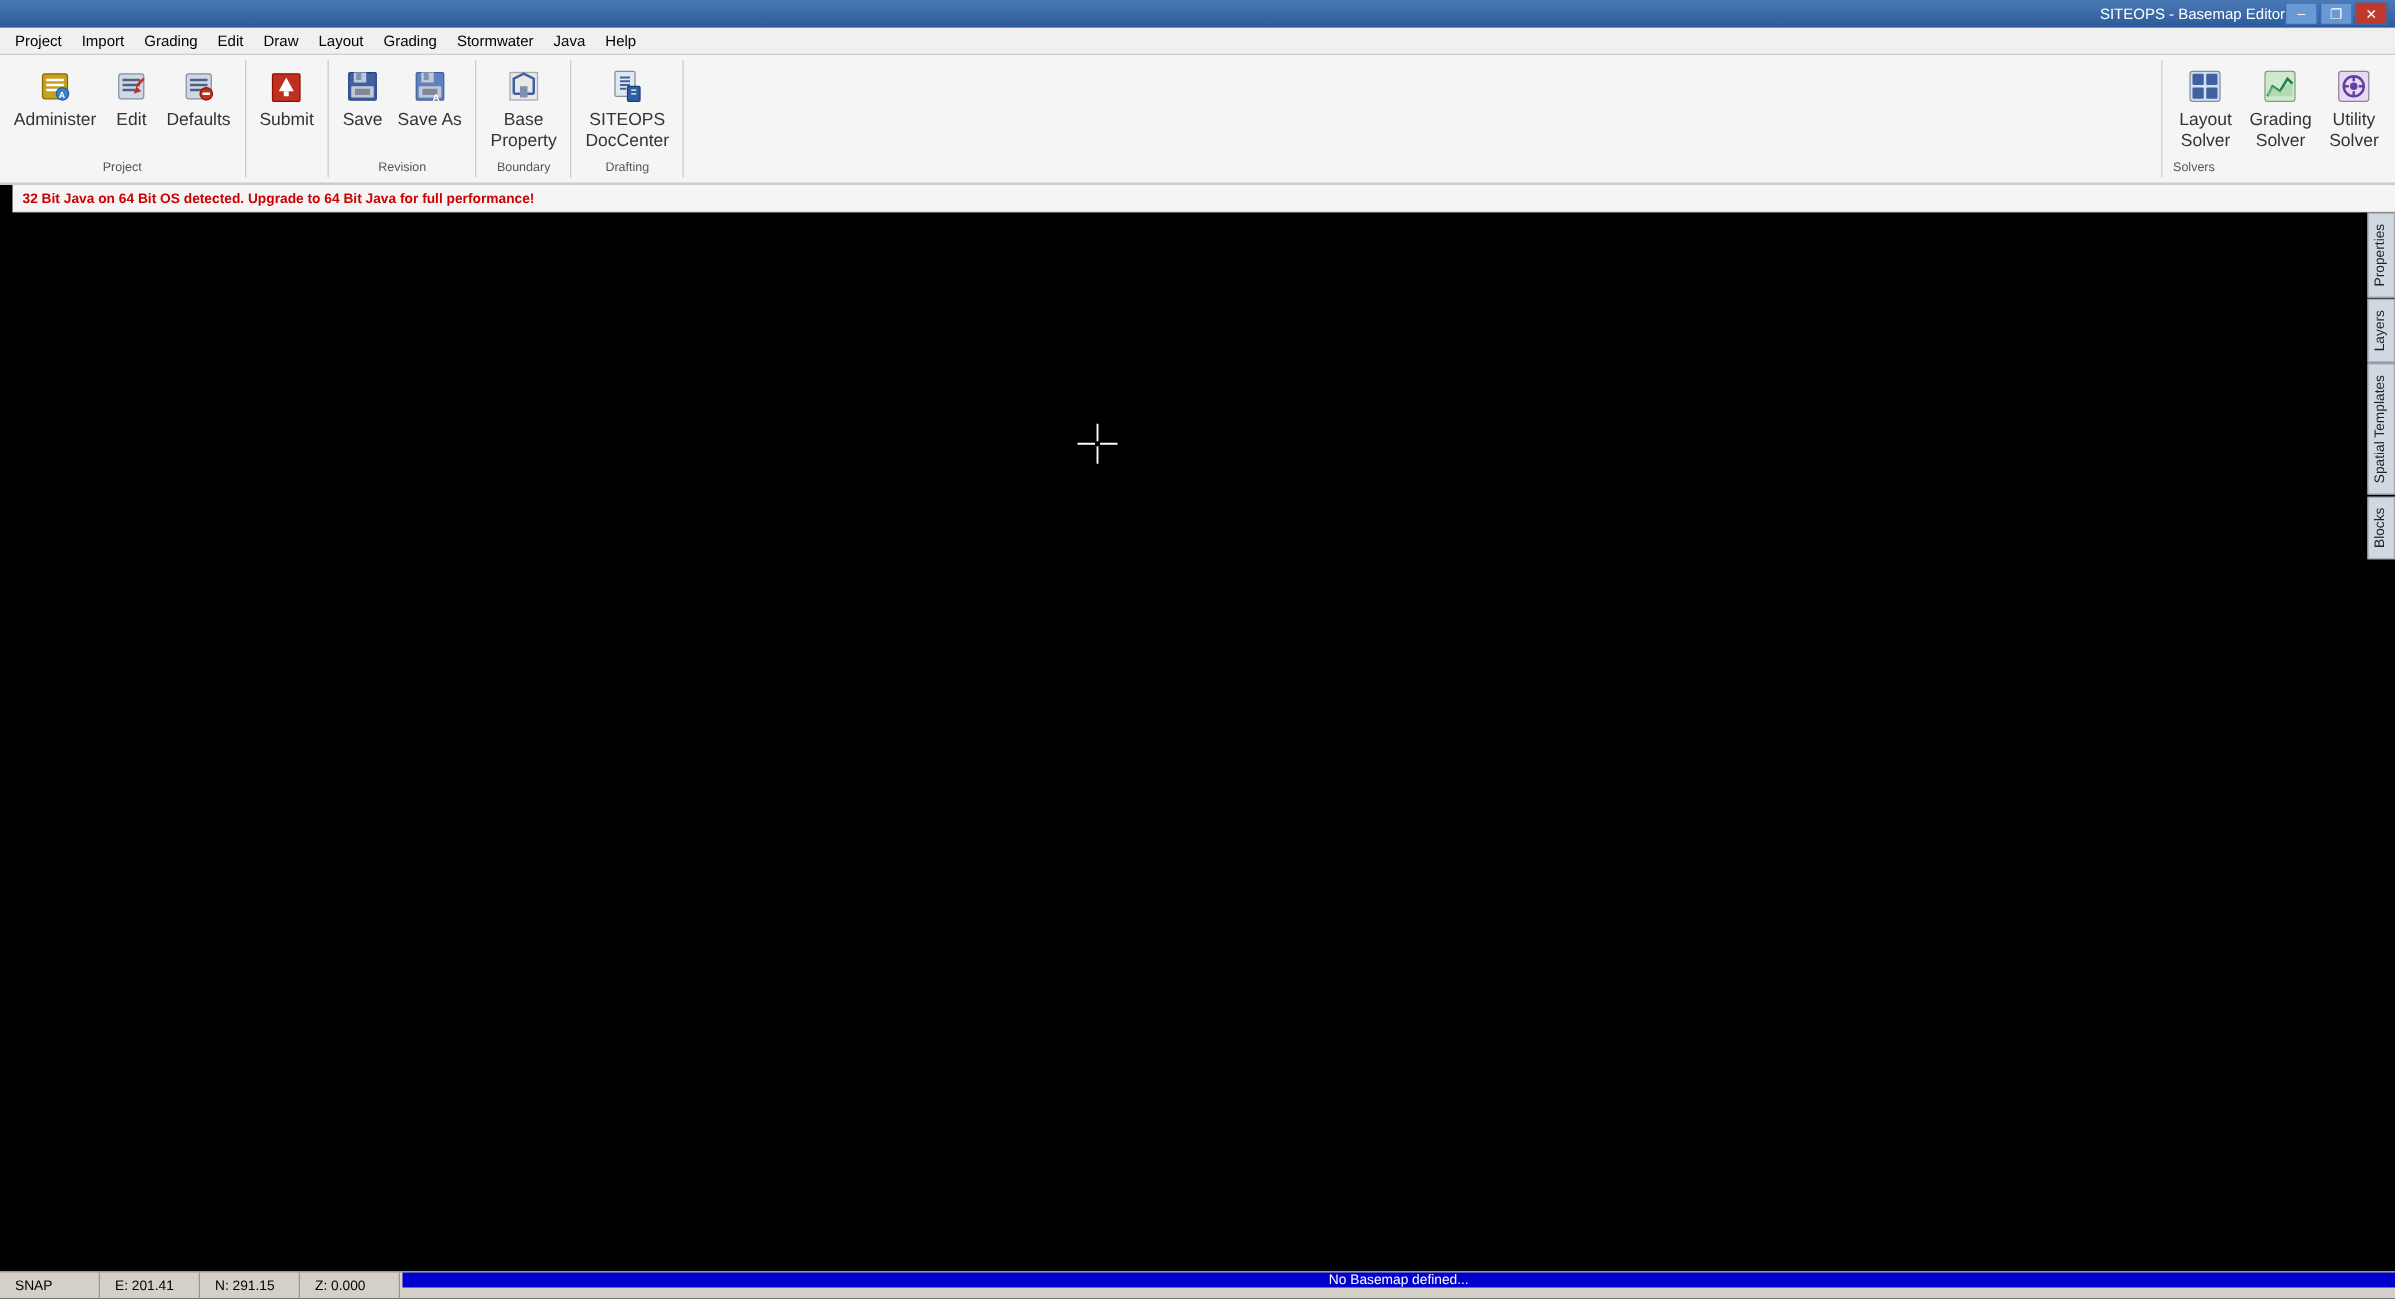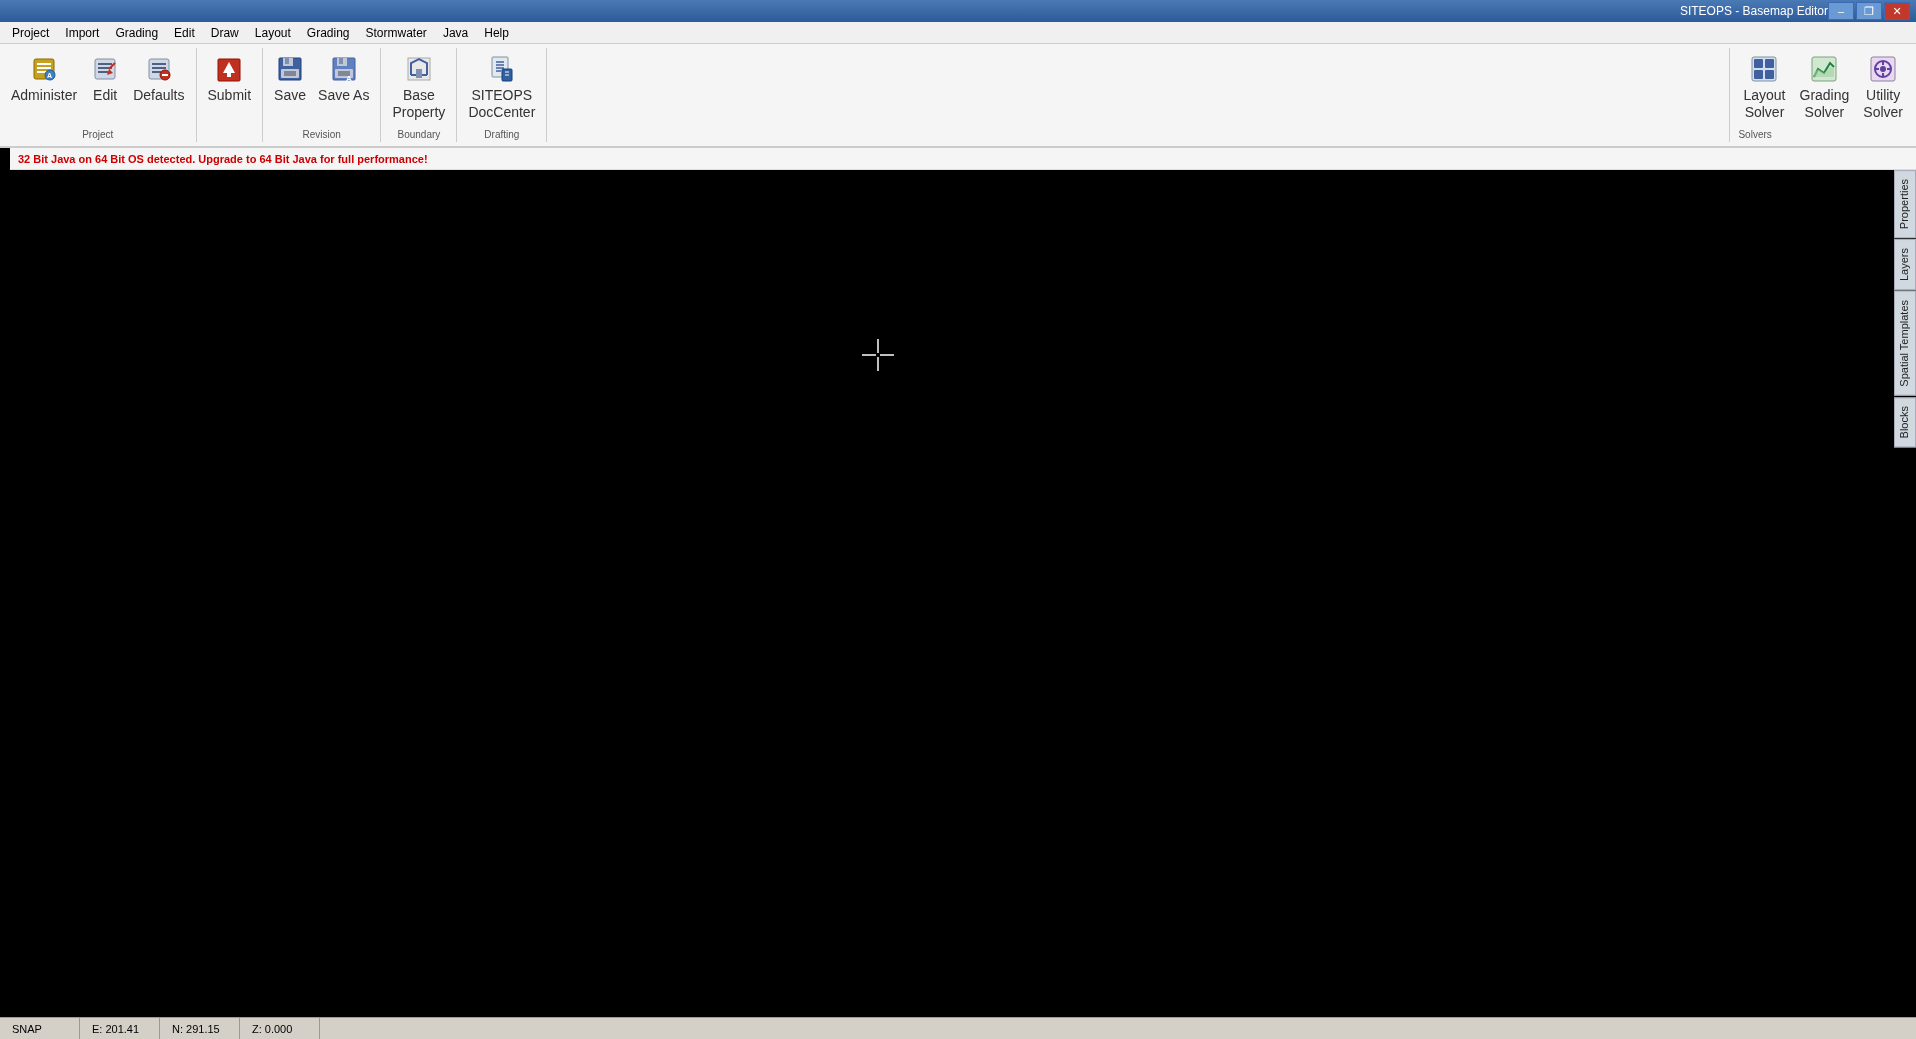--- a/index.html
+++ b/index.html
@@ -464,13 +464,14 @@
     <div class="side-tab">Spatial Templates</div>
     <div class="side-tab">Blocks</div>
   </div>
 </div>
 
 <div id="status-bar">
   <div class="status-item">SNAP</div>
   <div class="status-item">E: 201.41</div>
   <div class="status-item">N: 291.15</div>
   <div class="status-item">Z: 0.000</div>
+  <div id="basemap-status">No Basemap defined...</div>
 </div>
 
 </body></html>

